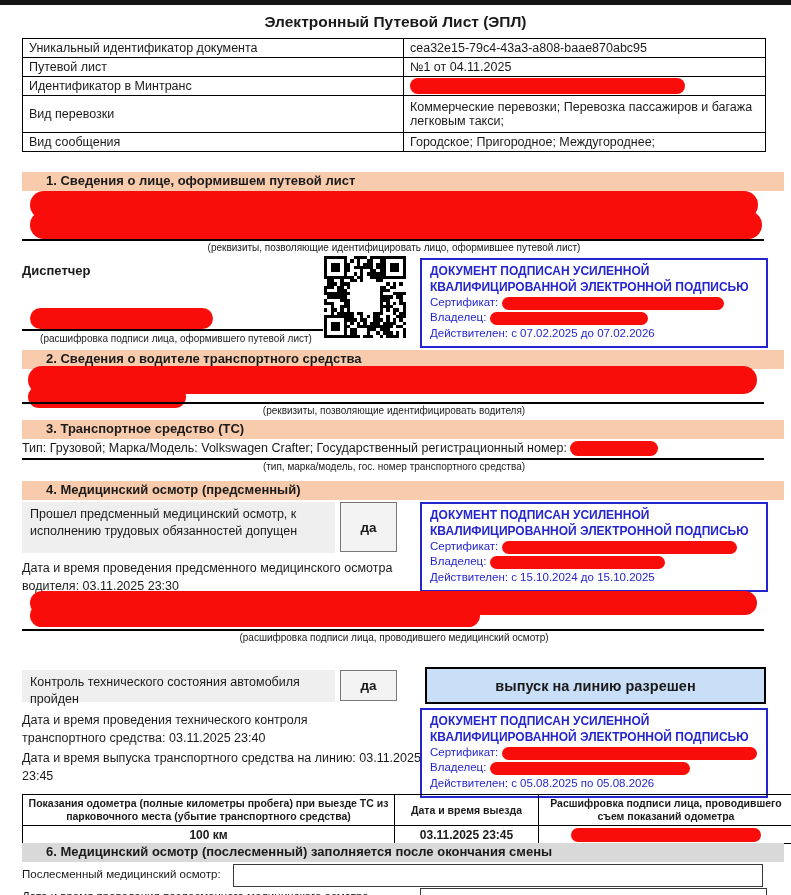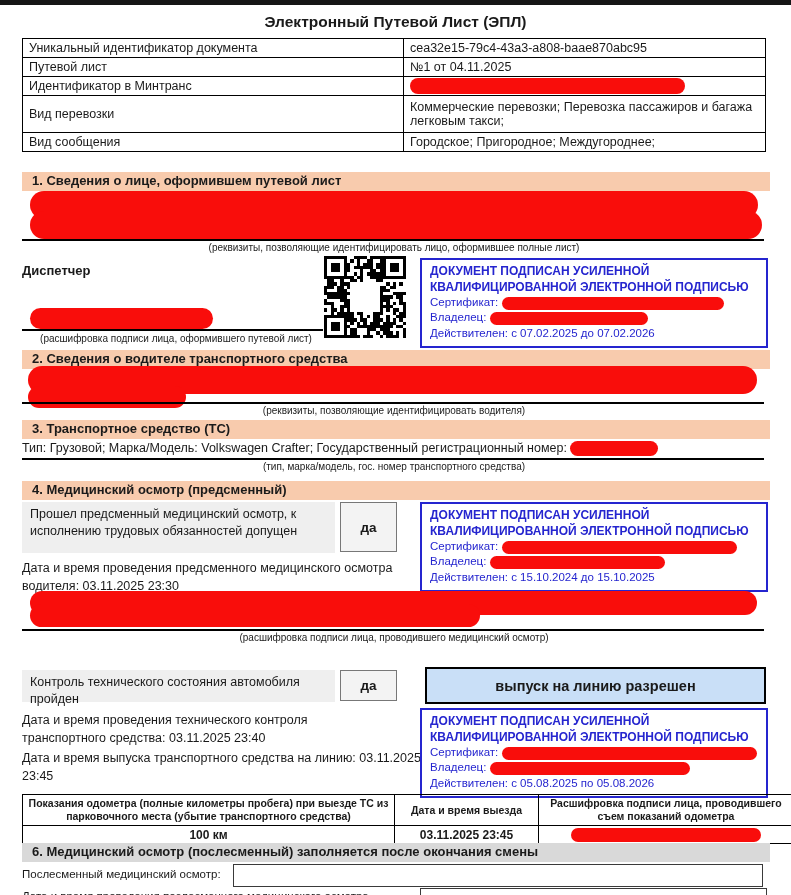--- a/index.html
+++ b/index.html
@@ -12,21 +12,21 @@
   .topbar { position:absolute; left:0; top:0; width:791px; height:5px; background:#151515; }
   .doc-title { position:absolute; left:0; top:13px; width:791px; text-align:center;
     font-size:15.5px; font-weight:bold; }
 
   table.info { border-collapse:collapse; width:744px; table-layout:fixed; }
   table.info td { border:1.5px solid #000; font-size:12.5px; padding:1px 6px; vertical-align:middle; }
   table.info td.lbl { width:368px; }
   table.info tr { height:19px; }
 
   .sec-header { position:absolute; left:22px; width:732px; background:#f8cbad;
-    font-weight:bold; font-size:13px; padding:2px 6px 3px 10px; line-height:14px; }
+    font-weight:bold; font-size:13px; padding:2px 6px 3px 24px; line-height:14px; }
   .sec-header.gray { background:#d9d9d9; }
 
   .redact { background:#f90d0b; border-radius:12px; display:inline-block; vertical-align:middle; }
   .redact-abs { position:absolute; background:#f90d0b; border-radius:14px; }
 
   .hline { position:absolute; border-top:2px solid #000; height:0; }
   .caption { position:absolute; font-size:10px; text-align:center; color:#222; }
 
   .sigbox { position:absolute; border:2px solid #2525cf; background:#fff; color:#2525cf;
     width:328px; padding:4px 8px 5px 8px; font-size:11.5px; line-height:1.32; }
@@ -84,21 +84,21 @@
         <td>Городское; Пригородное; Междугороднее;</td>
       </tr>
     </tbody>
       </table>
   </div>
 
   <div class="sec-header" style="top:172px;">1. Сведения о лице, оформившем путевой лист</div>
   <div class="redact-abs" style="left:30px; top:191px; width:728px; height:28px;"></div>
   <div class="redact-abs" style="left:30px; top:211px; width:732px; height:28px;"></div>
   <div class="hline" style="left:22px; top:239px; width:742px;"></div>
-  <div class="caption" style="left:22px; top:242px; width:744px;">(реквизиты, позволяющие идентифицировать лицо, оформившее полные лист)</div>
+  <div class="caption" style="left:22px; top:242px; width:744px;">(реквизиты, позволяющие идентифицировать лицо, оформившее путевой лист)</div>
 
   <div class="abs" style="left:22px; top:263px; font-size:13px; font-weight:bold;">Диспетчер</div>
 
   <div class="qr" style="left:324px; top:256px;"><svg viewBox="0 0 25 25" width="82" height="82" shape-rendering="crispEdges" fill="#000">
         <rect x="9" y="0" width="1" height="1"></rect>
         <rect x="10" y="0" width="1" height="1"></rect>
         <rect x="11" y="0" width="1" height="1"></rect>
         <rect x="12" y="0" width="1" height="1"></rect>
         <rect x="14" y="0" width="1" height="1"></rect>
         <rect x="15" y="0" width="1" height="1"></rect>

